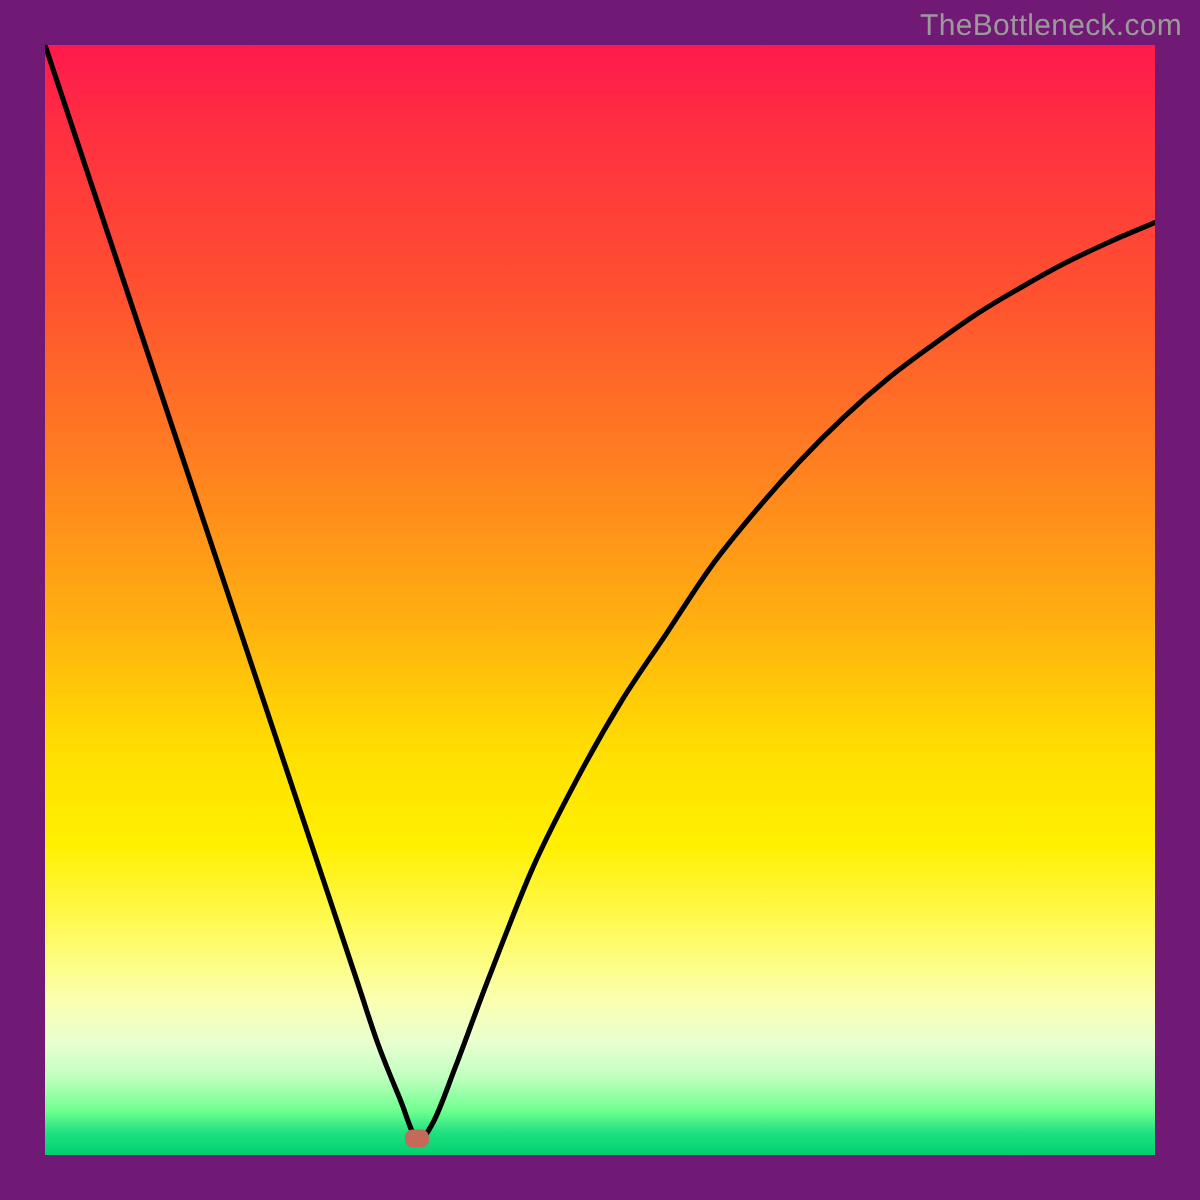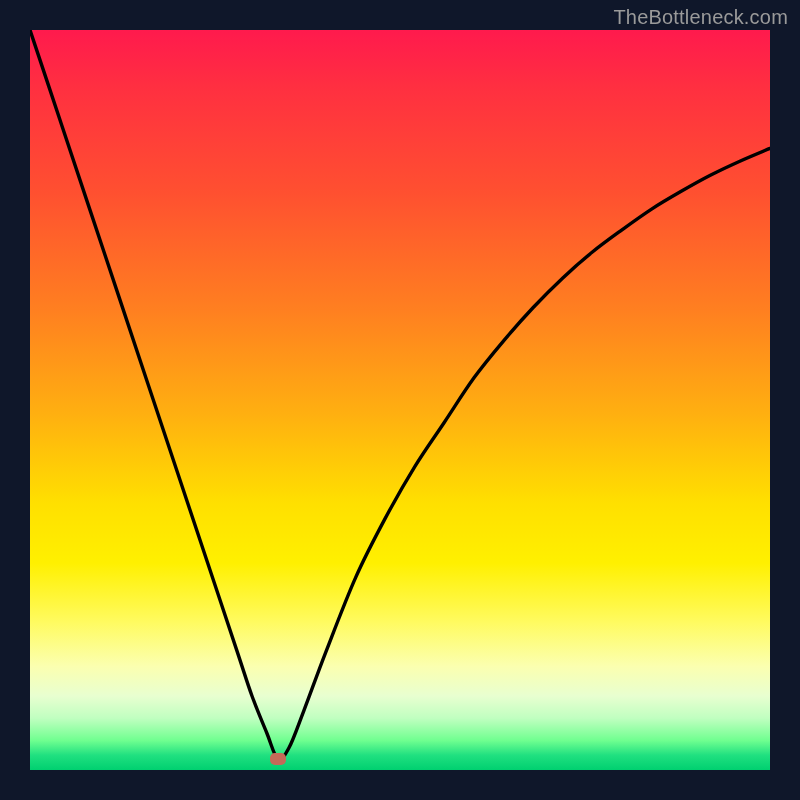--- a/index.html
+++ b/index.html
@@ -8,21 +8,21 @@
     width: 800px;
     height: 800px;
     overflow: hidden;
     background: #000;
     font-family: Arial, Helvetica, sans-serif;
   }
   .frame {
     position: relative;
     width: 800px;
     height: 800px;
-    background: #0f172a;
+    background: #701a75;
   }
   .plot-area {
     position: absolute;
     left: 30px;
     top: 30px;
     width: 740px;
     height: 740px;
     background: linear-gradient(to bottom,
       #ff1a4d 0%,
       #ff3040 8%,

